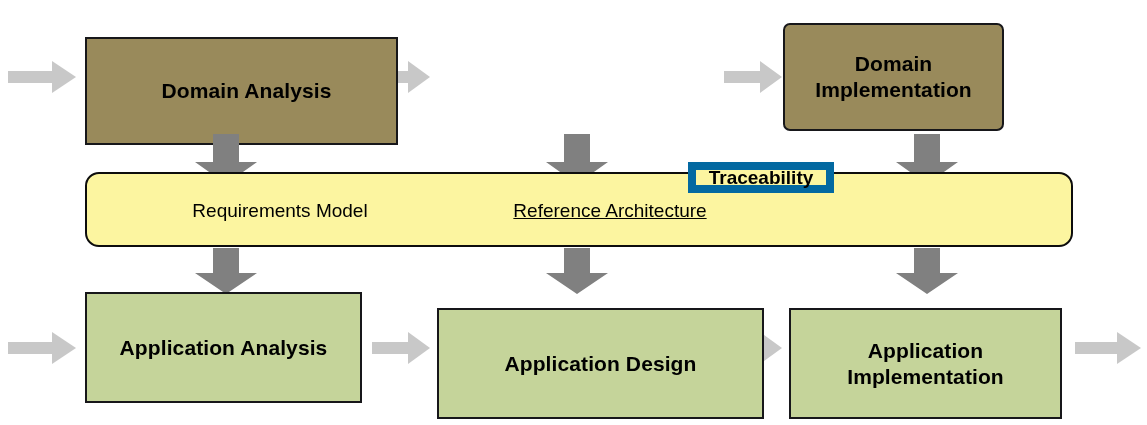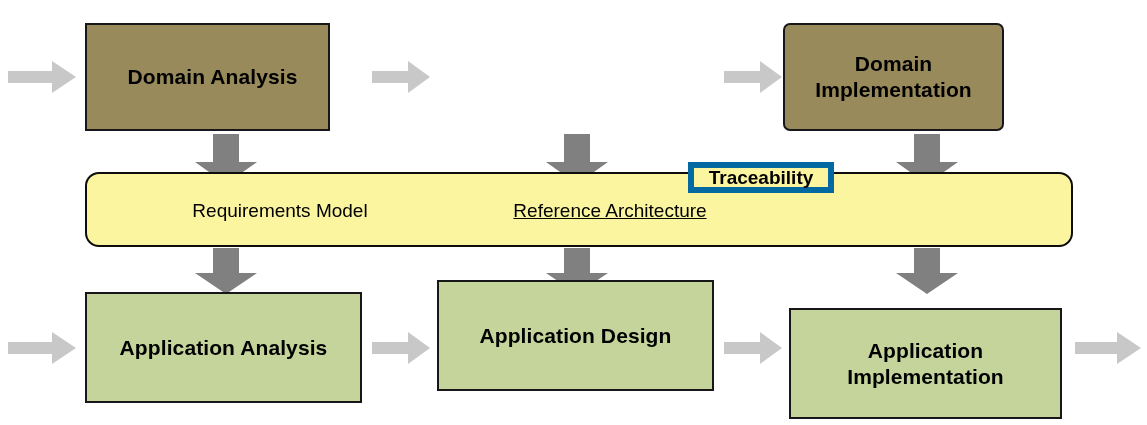--- a/index.html
+++ b/index.html
@@ -40,21 +40,21 @@
     position:absolute;
     display:flex;align-items:center;justify-content:center;
     font-size:19px;
     color:#000;
     white-space:nowrap;
   }
   .tag{
     position:absolute;
     box-sizing:border-box;
     background:#fcf5a0;
-    border:6px solid #0369a1;
+    border:8px solid #0369a1;
     display:flex;align-items:center;justify-content:center;
     font-size:19px;font-weight:bold;color:#000;
     white-space:nowrap;
   }
 
   
   .arrow-r{position:absolute;}
   .arrow-r svg{display:block;}
   .arrow-d{position:absolute;}
   .arrow-d svg{display:block;}
@@ -73,21 +73,21 @@
     <svg width="58" height="32" viewBox="0 0 58 32">
         <path d="M0 10 H36 V0 L58 16 L36 32 V22 H0 Z" fill="#c8c8c8"></path>
       </svg>
   </div>
   <div class="arrow-r" style="left:724px;top:61px;">
     <svg width="58" height="32" viewBox="0 0 58 32">
         <path d="M0 10 H36 V0 L58 16 L36 32 V22 H0 Z" fill="#c8c8c8"></path>
       </svg>
   </div>
 
-  <div class="pbox domain" style="left:85px;top:23px;width:245px;height:108px;padding-left:16px;">
+  <div class="pbox domain" style="left:85px;top:37px;width:313px;height:108px;padding-left:16px;">
     <span>Domain Analysis</span>
   </div>
 
 
   <div class="pbox domain" style="left:783px;top:23px;width:221px;height:108px;white-space:pre-line;border-radius:7px;">
     <span style="white-space:pre-line;">Domain
 Implementation</span>
   </div>
 
   <div class="arrow-d" style="left:195px;top:134px;">
@@ -149,21 +149,21 @@
   <div class="arrow-r" style="left:1075px;top:332px;">
     <svg width="66" height="32" viewBox="0 0 66 32">
         <path d="M0 10 H42 V0 L66 16 L42 32 V22 H0 Z" fill="#c8c8c8"></path>
       </svg>
   </div>
 
   <div class="pbox app" style="left:85px;top:292px;width:277px;height:111px;">
     <span>Application Analysis</span>
   </div>
 
-  <div class="pbox app" style="left:437px;top:280px;width:277px;height:111px;">
+  <div class="pbox app" style="left:437px;top:308px;width:327px;height:111px;">
     <span>Application Design</span>
   </div>
 
   <div class="pbox app" style="left:789px;top:292px;width:273px;height:111px;margin-top:16px;">
     <span style="white-space:pre-line;">Application
 Implementation</span>
   </div>
 
 </div>
 

